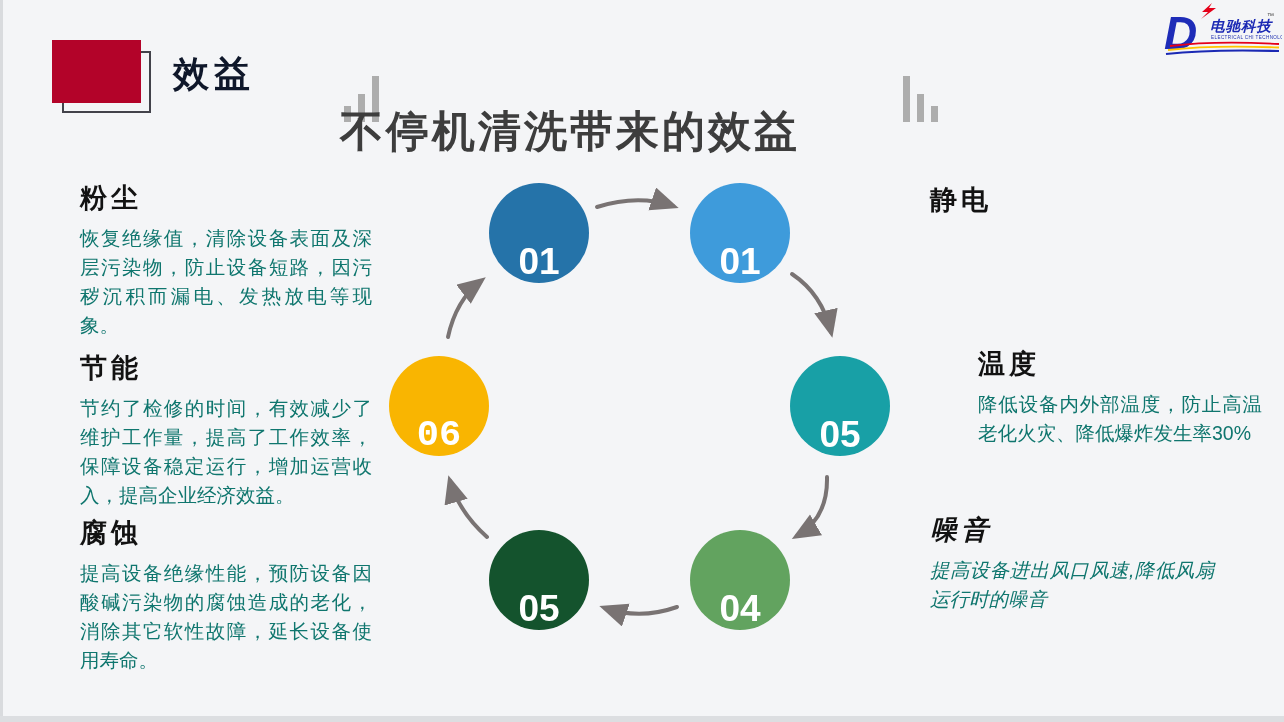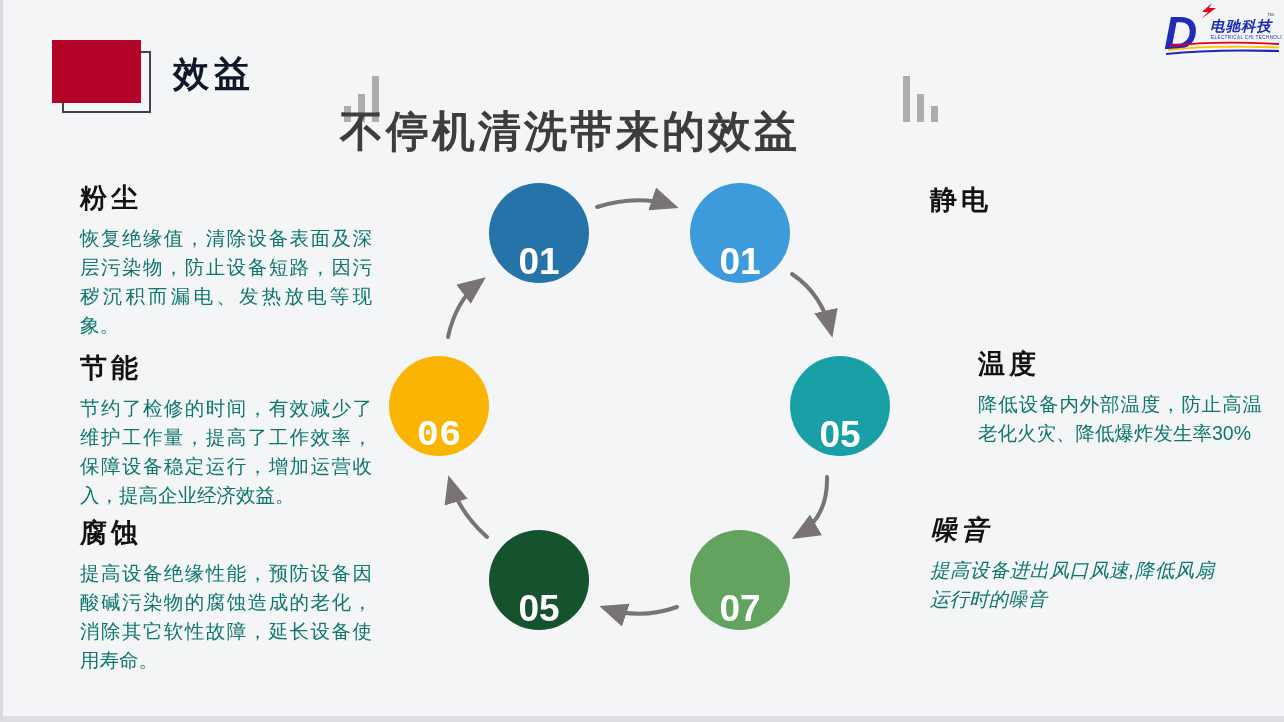--- a/index.html
+++ b/index.html
@@ -107,21 +107,21 @@
   <div class="circle c1" style="background: rgb(37, 115, 169);">
       <span>01</span>
     </div>
   <div class="circle c2" style="background: rgb(62, 155, 219);">
       <span>01</span>
     </div>
   <div class="circle c3" style="background: rgb(24, 160, 166);">
       <span>05</span>
     </div>
   <div class="circle c4" style="background: rgb(98, 163, 95);">
-      <span>07</span>
+      <span>04</span>
     </div>
   <div class="circle c5" style="background: #14532d;">
       <span>05</span>
     </div>
   <div class="circle c6" style="background: rgb(249, 181, 1); font-family: Liberation Mono, monospace;">
       <span>06</span>
     </div>
 
   <div class="section sec-left sl1">
     <h3>粉尘</h3>

